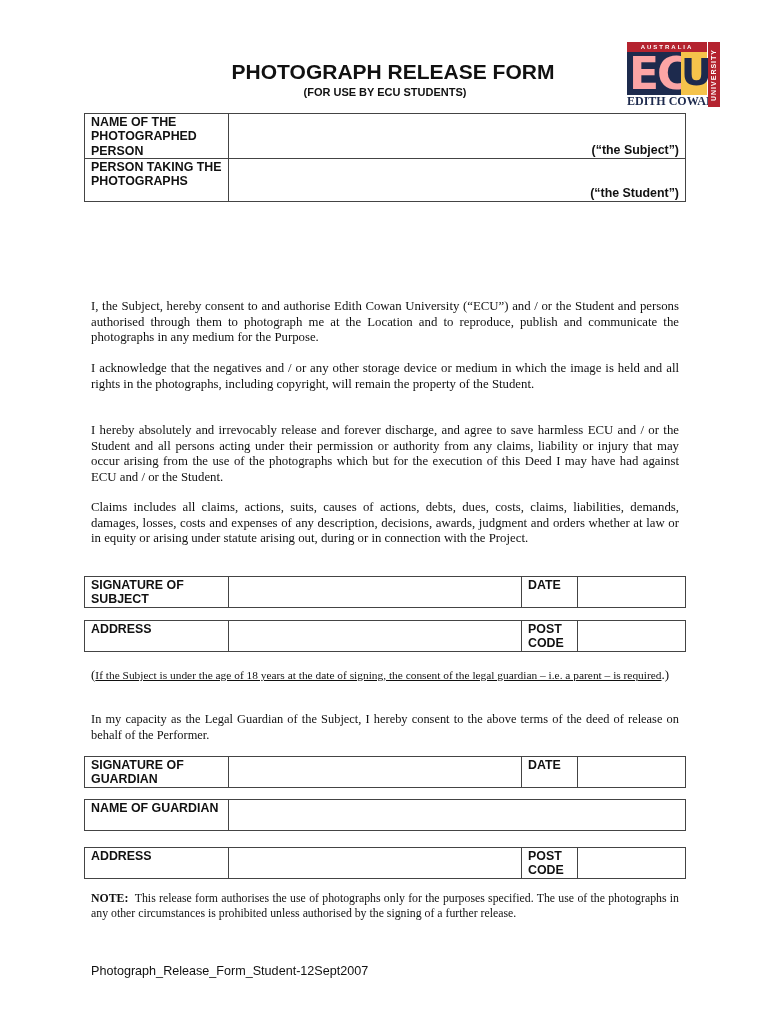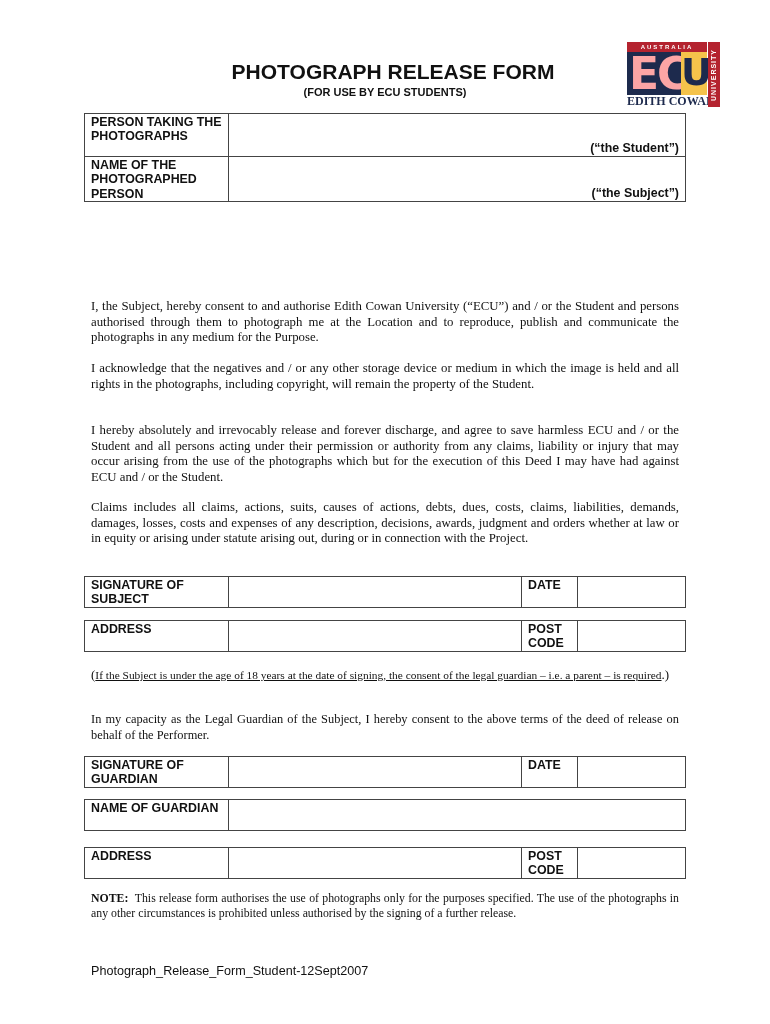--- a/index.html
+++ b/index.html
@@ -86,31 +86,31 @@
     <span class="ec">EC</span>
     <span class="u">U</span>
   </div>
   <div class="bottom">EDITH COWAN</div>
   <div class="side">UNIVERSITY</div>
 </div>
 
 <table class="form" style="top:113px;">
   <tbody>
       <tr style="height:43px;">
+    <td class="label">NAME OF THE PHOTOGRAPHED PERSON</td>
+    <td class="value">
+      <span></span>
+      <span class="tag">(“the Subject”)</span>
+    </td>
+  </tr>
+  <tr style="height:43px;">
     <td class="label">PERSON TAKING THE PHOTOGRAPHS</td>
     <td class="value">
       <span></span>
       <span class="tag">(“the Student”)</span>
-    </td>
-  </tr>
-  <tr style="height:43px;">
-    <td class="label">NAME OF THE PHOTOGRAPHED PERSON</td>
-    <td class="value">
-      <span></span>
-      <span class="tag">(“the Subject”)</span>
     </td>
   </tr>
 </tbody>
   </table>
 
 <p class="para last-line-left" style="top:299px;">I, the Subject, hereby consent to and authorise Edith Cowan University (“ECU”) and / or the Student and persons authorised through them to photograph me at the Location and to reproduce, publish and communicate the photographs in any medium for the Purpose.</p>
 <p class="para last-line-left" style="top:361px;">I acknowledge that the negatives and / or any other storage device or medium in which the image is held and all rights in the photographs, including copyright, will remain the property of the Student.</p>
 <p class="para last-line-left" style="top:423px;">I hereby absolutely and irrevocably release and forever discharge, and agree to save harmless ECU and / or the Student and all persons acting under their permission or authority from any claims, liability or injury that may occur arising from the use of the photographs which but for the execution of this Deed I may have had against ECU and / or the Student.</p>
 <p class="para last-line-left" style="top:500px;">Claims includes all claims, actions, suits, causes of actions, debts, dues, costs, claims, liabilities, demands, damages, losses, costs and expenses of any description, decisions, awards, judgment and orders whether at law or in equity or arising under statute arising out, during or in connection with the Project.</p>
 

